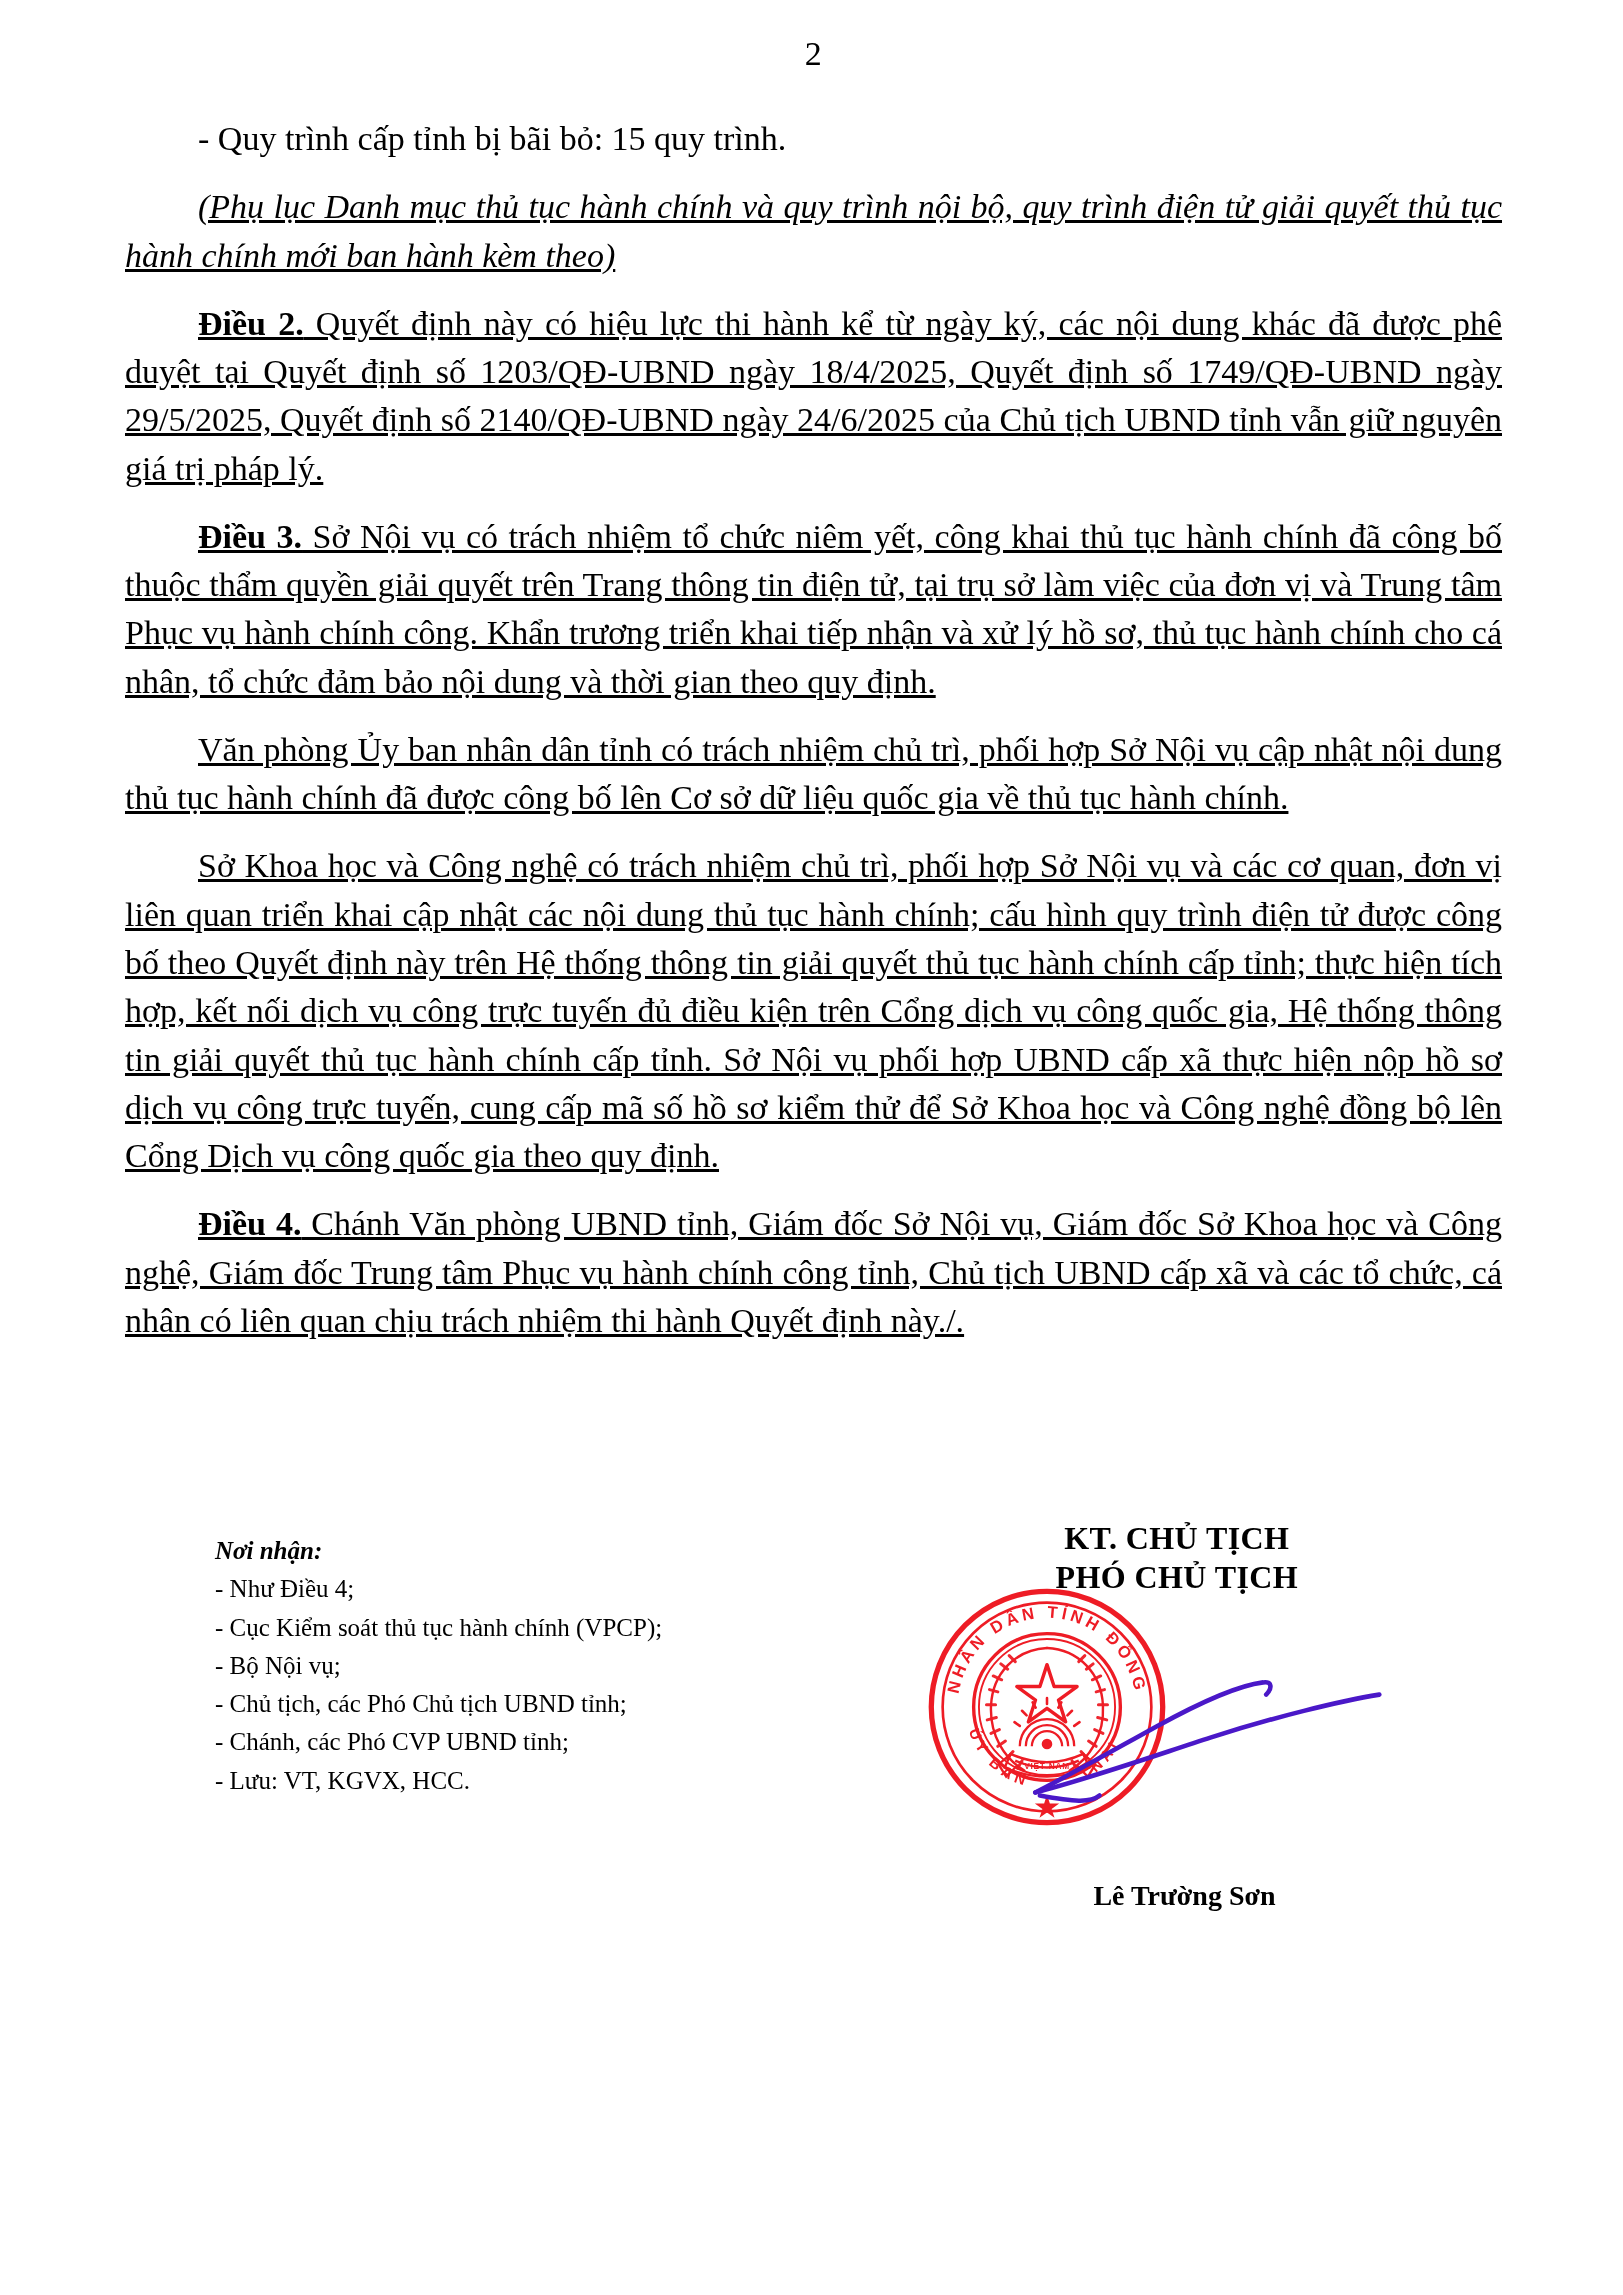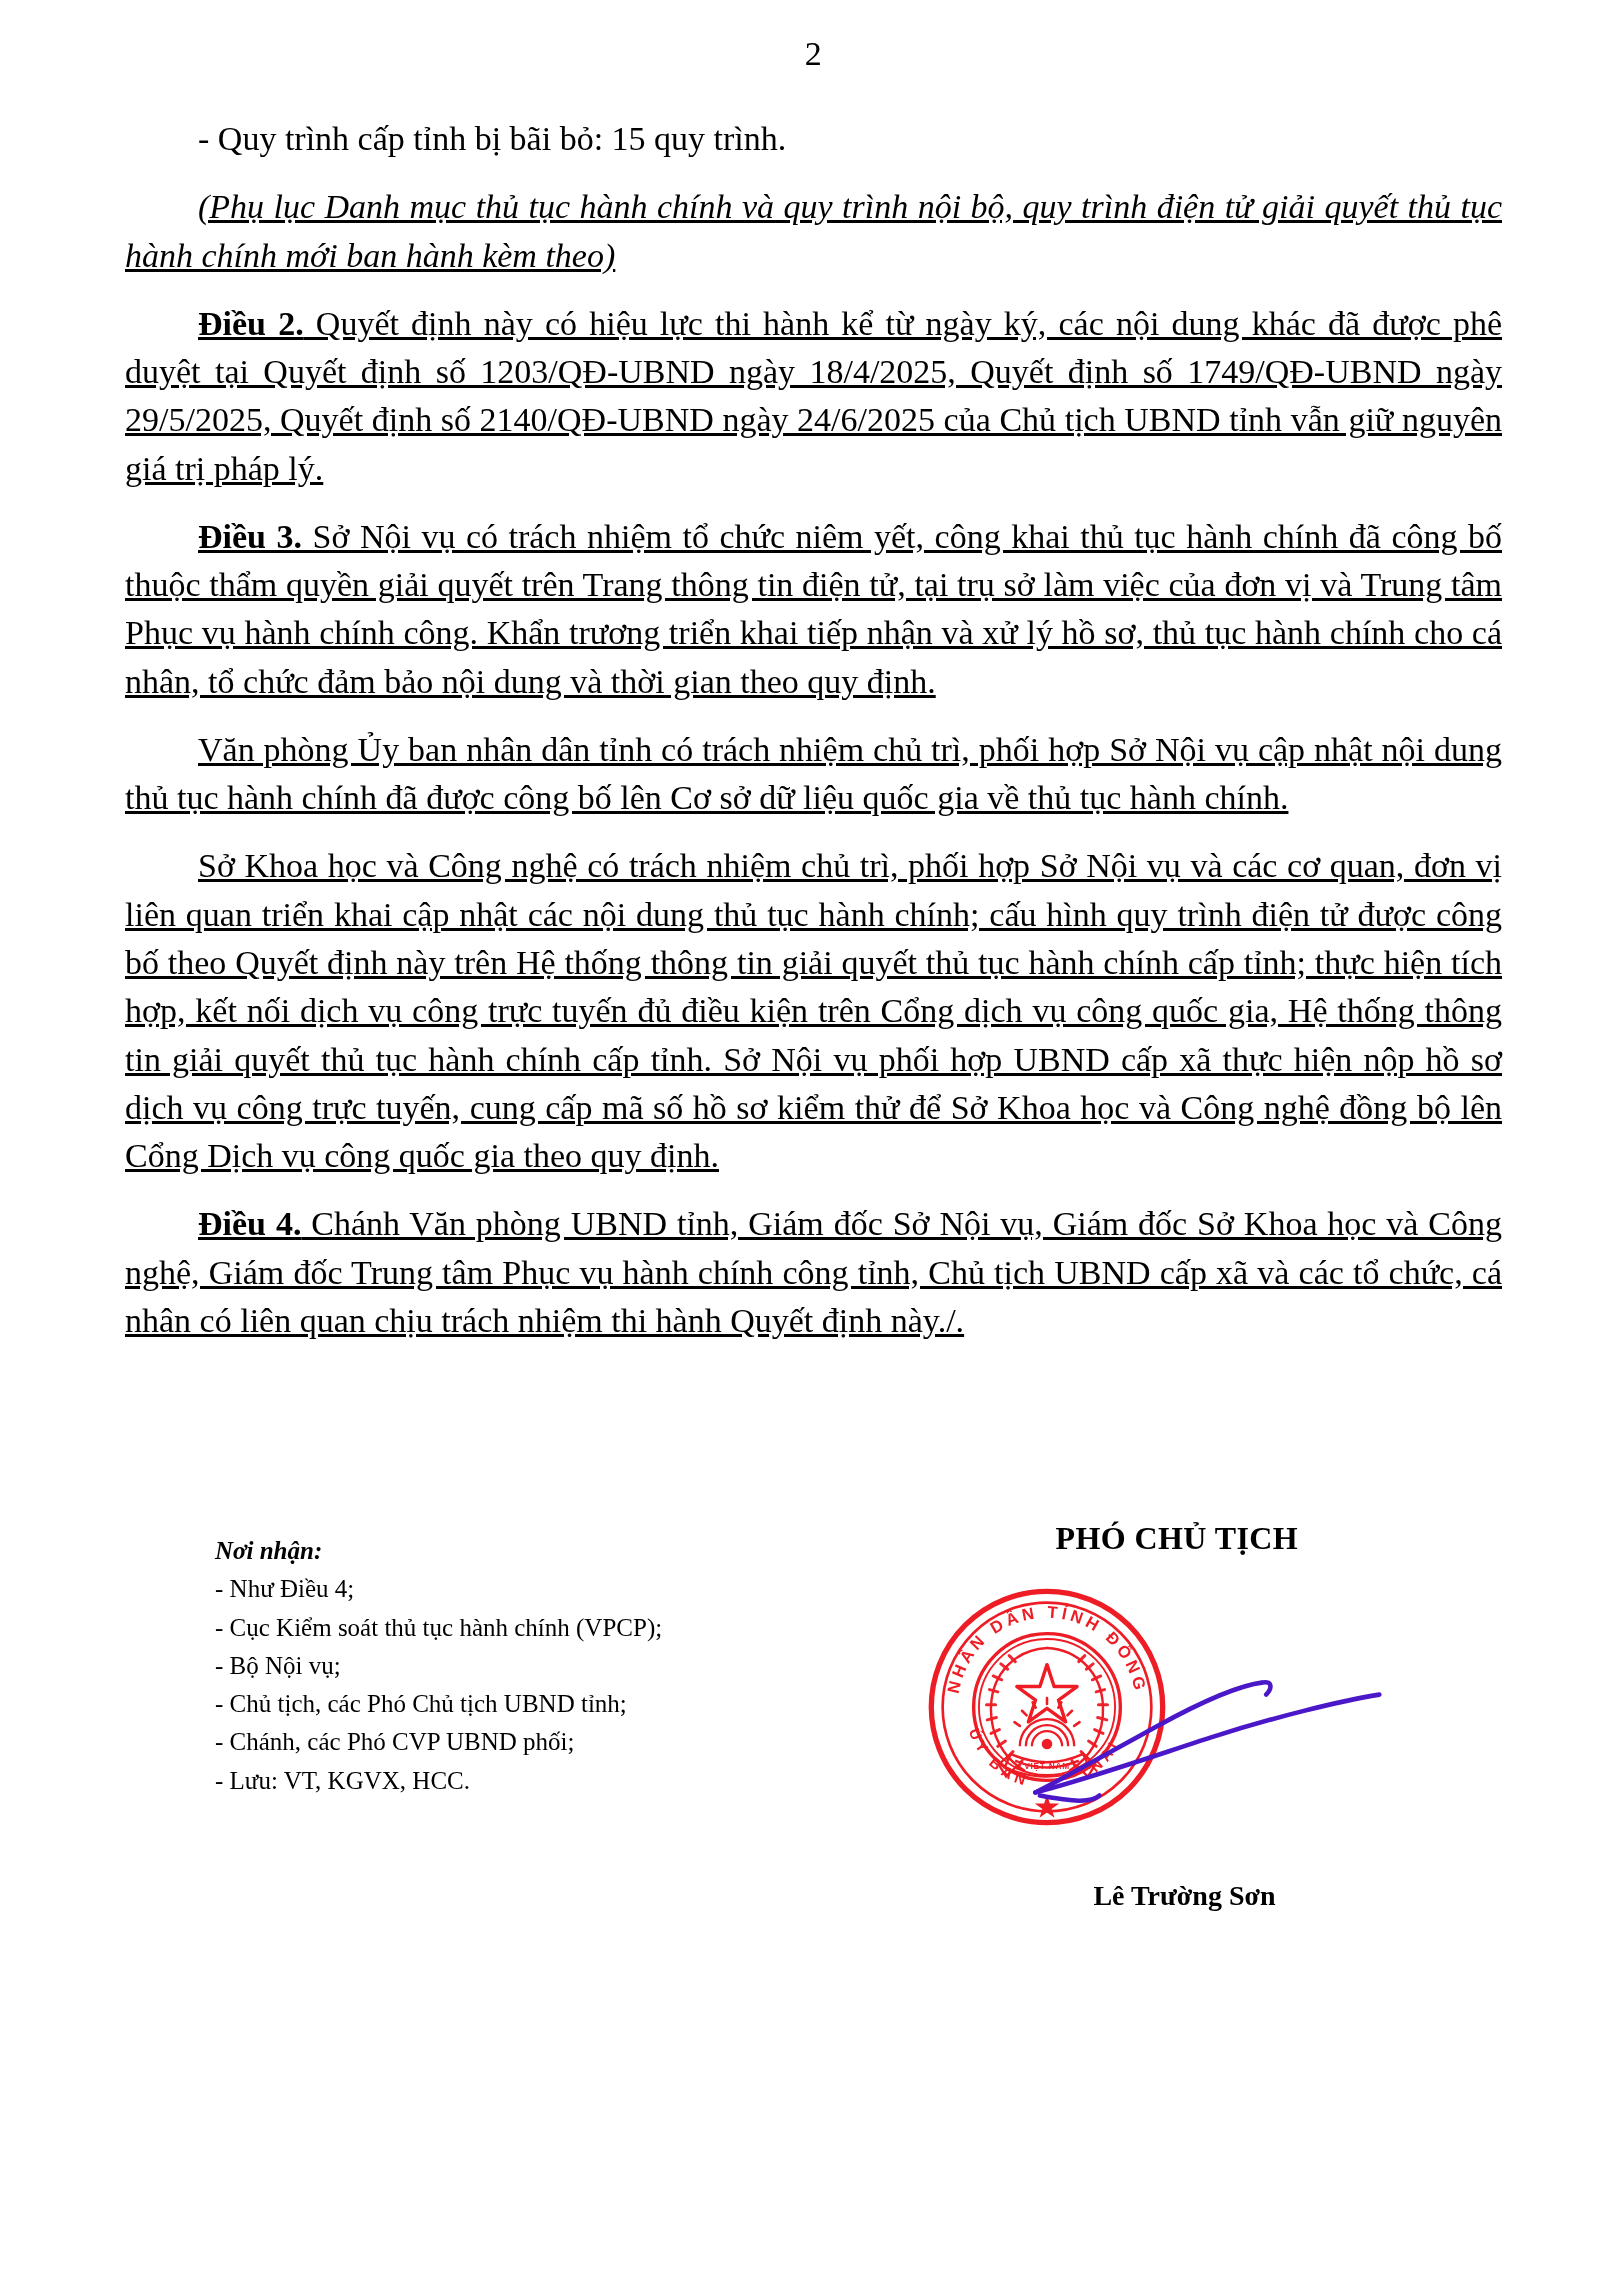--- a/index.html
+++ b/index.html
@@ -159,26 +159,27 @@
 
   <div class="footer">
 
     <div class="recipients">
       <div class="recipients-title">Nơi nhận:</div>
       <ul class="recipients-list">
         <li>- Như Điều 4;</li>
         <li>- Cục Kiểm soát thủ tục hành chính (VPCP);</li>
         <li>- Bộ Nội vụ;</li>
         <li>- Chủ tịch, các Phó Chủ tịch UBND tỉnh;</li>
-        <li>- Chánh, các Phó CVP UBND phối;</li>
+        <li>- Chánh, các Phó CVP UBND tỉnh;</li>
         <li>- Lưu: VT, KGVX, HCC.</li>
       </ul>
     </div>
 
     <div class="signature">
+      <div class="sig-line1">KT. CHỦ TỊCH</div>
       <div class="sig-line2">PHÓ CHỦ TỊCH</div>
     </div>
 
     <div class="seal">
       <svg viewBox="0 0 320 320" xmlns="http://www.w3.org/2000/svg" aria-hidden="true">
         <defs>
           <path id="arcTop" d="M 42,160 A 118,118 0 0 1 278,160" fill="none"></path>
           <path id="arcBot" d="M 52,160 A 108,108 0 0 0 268,160" fill="none"></path>
         </defs>
         <g fill="none" stroke="#ee1c25">

